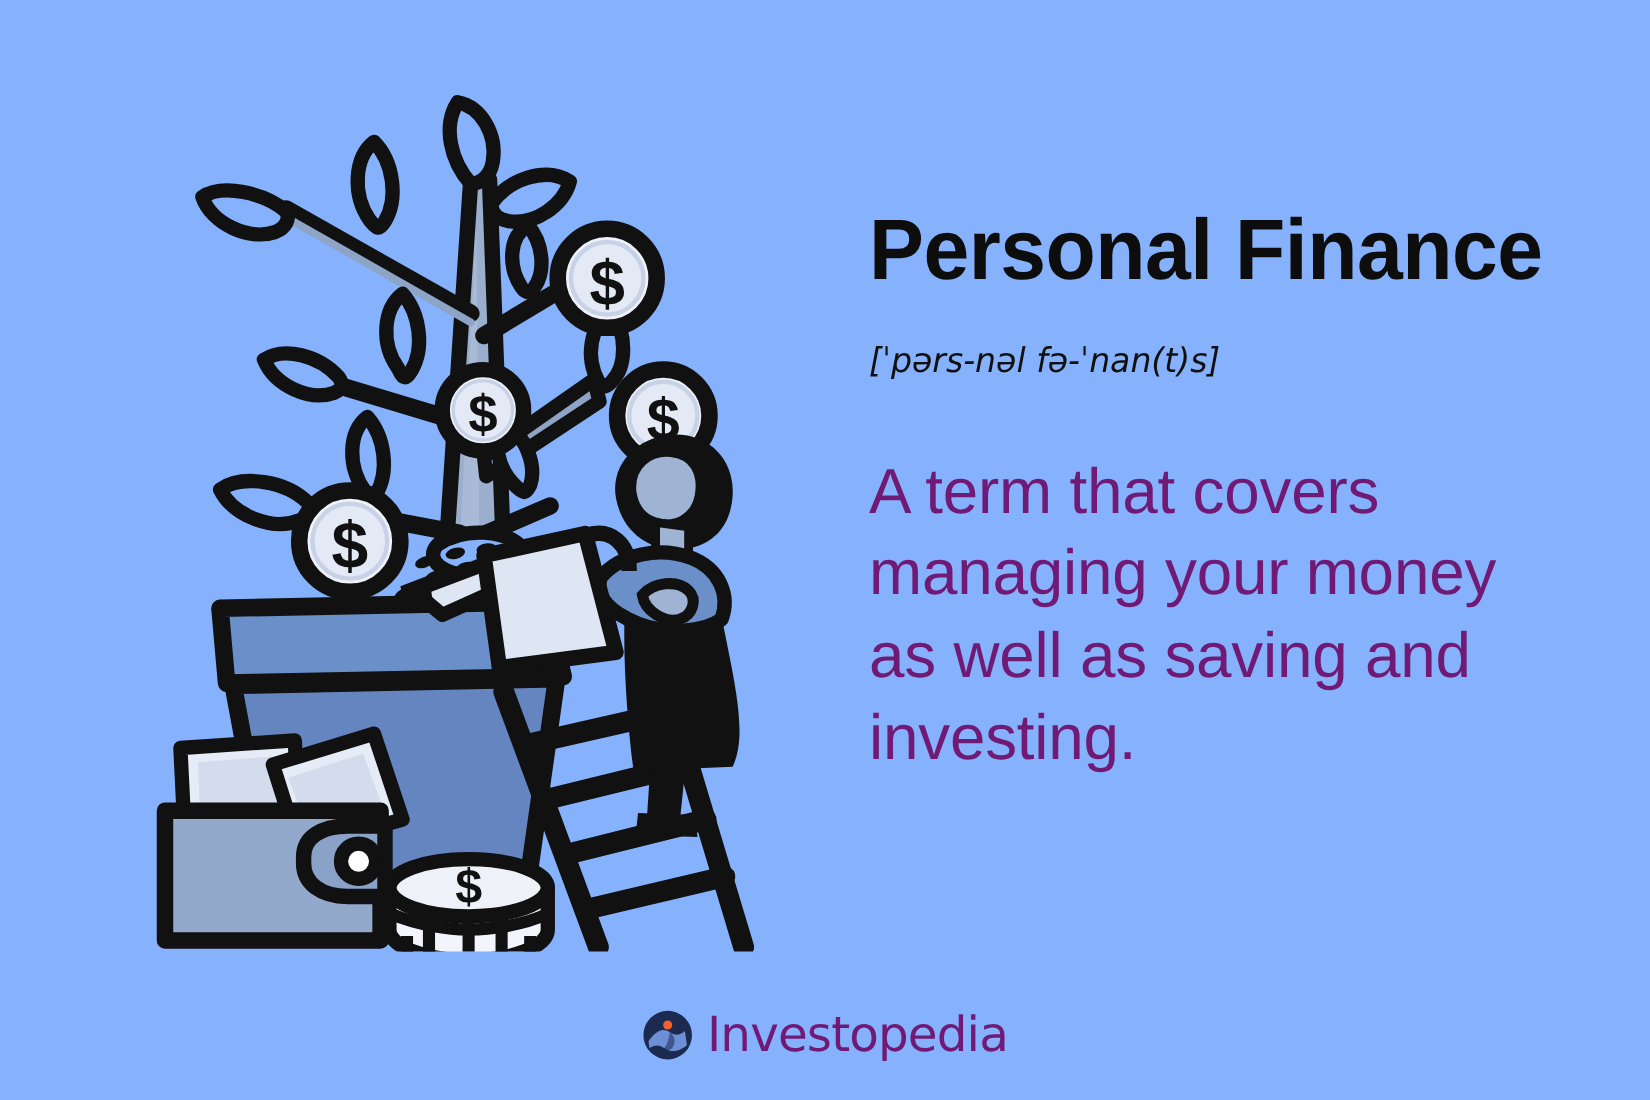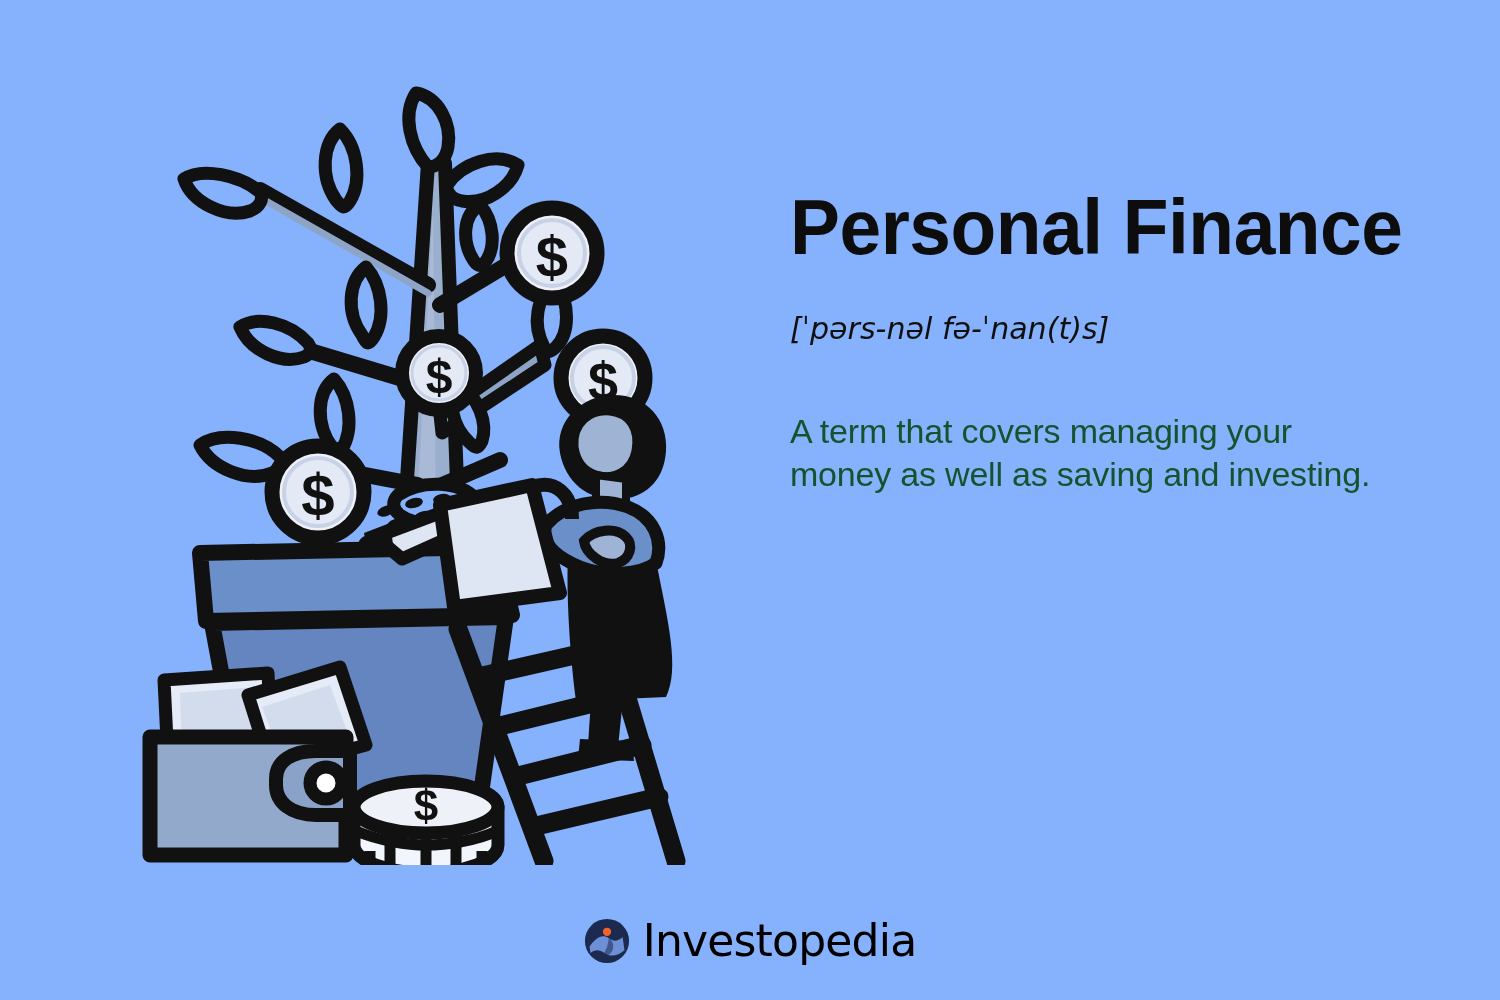--- a/index.html
+++ b/index.html
@@ -61,24 +61,24 @@
     letter-spacing: 0px;
     color: #101010;
     transform: scaleX(0.97);
     transform-origin: left center;
     white-space: nowrap;
   }
 
   #term-definition {
     margin-top: 64px;
     font-family: "Liberation Sans", sans-serif;
-    font-size: 34px;
+    font-size: 58px;
     font-weight: 400;
     line-height: 1.29;
-    color: #14532d;
+    color: #701a75;
     max-width: 590px;
     letter-spacing: -0.2px;
   }
 
   
   #brand-logo {
     position: absolute;
     left: 0;
     right: 0;
     top: 918px;
@@ -86,21 +86,21 @@
     align-items: center;
     justify-content: center;
     gap: 13px;
   }
   #brand-mark { width: 46px; height: 46px; display: block; flex: none; }
   #brand-wordmark {
     font-family: "DejaVu Sans", sans-serif;
     font-size: 44px;
     font-weight: 400;
     letter-spacing: -0.8px;
-    color: #000000;
+    color: #701a75;
     line-height: 1;
   }
 </style>
 </head>
 <body>
 
 <div id="card">
 
   <div id="illustration">
     <svg viewBox="0 0 570 810" xmlns="http://www.w3.org/2000/svg">

